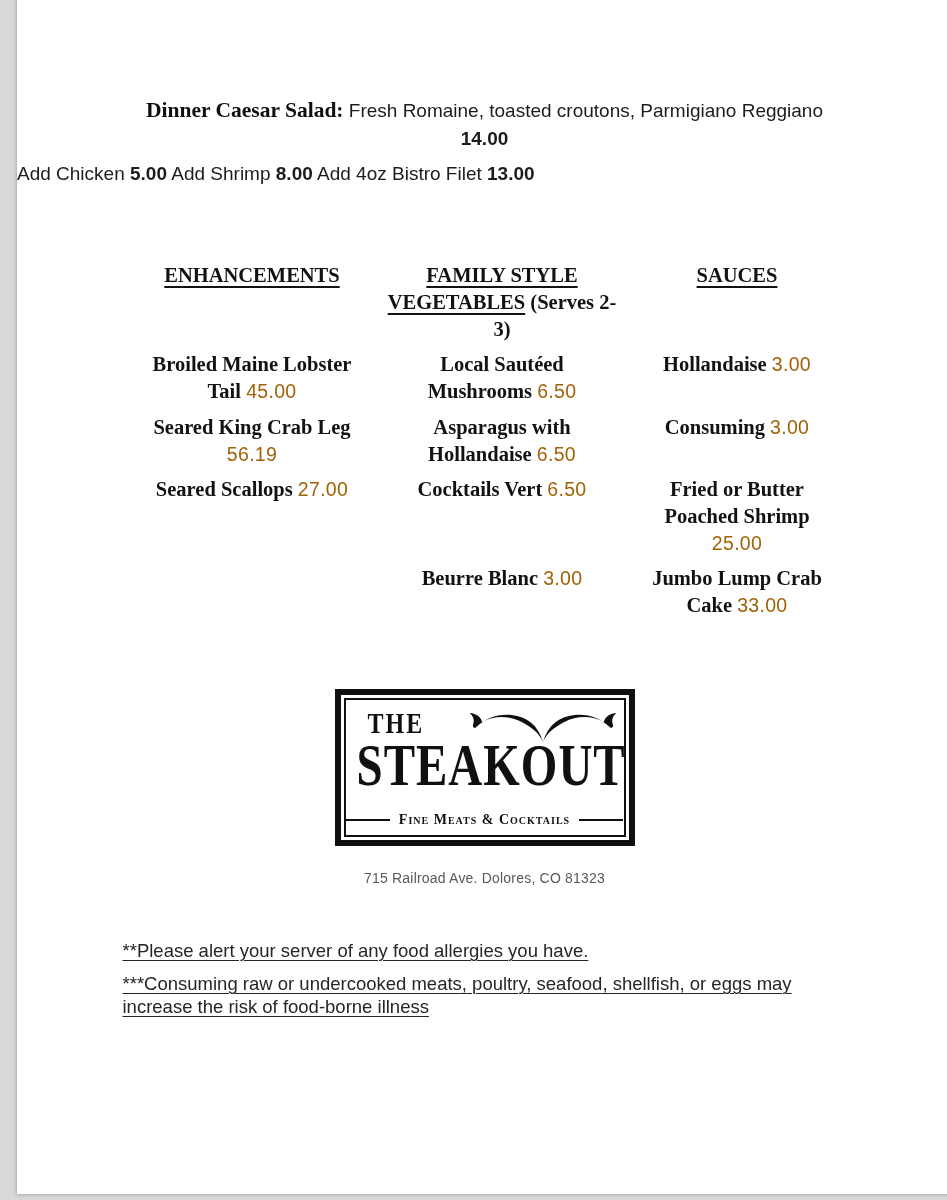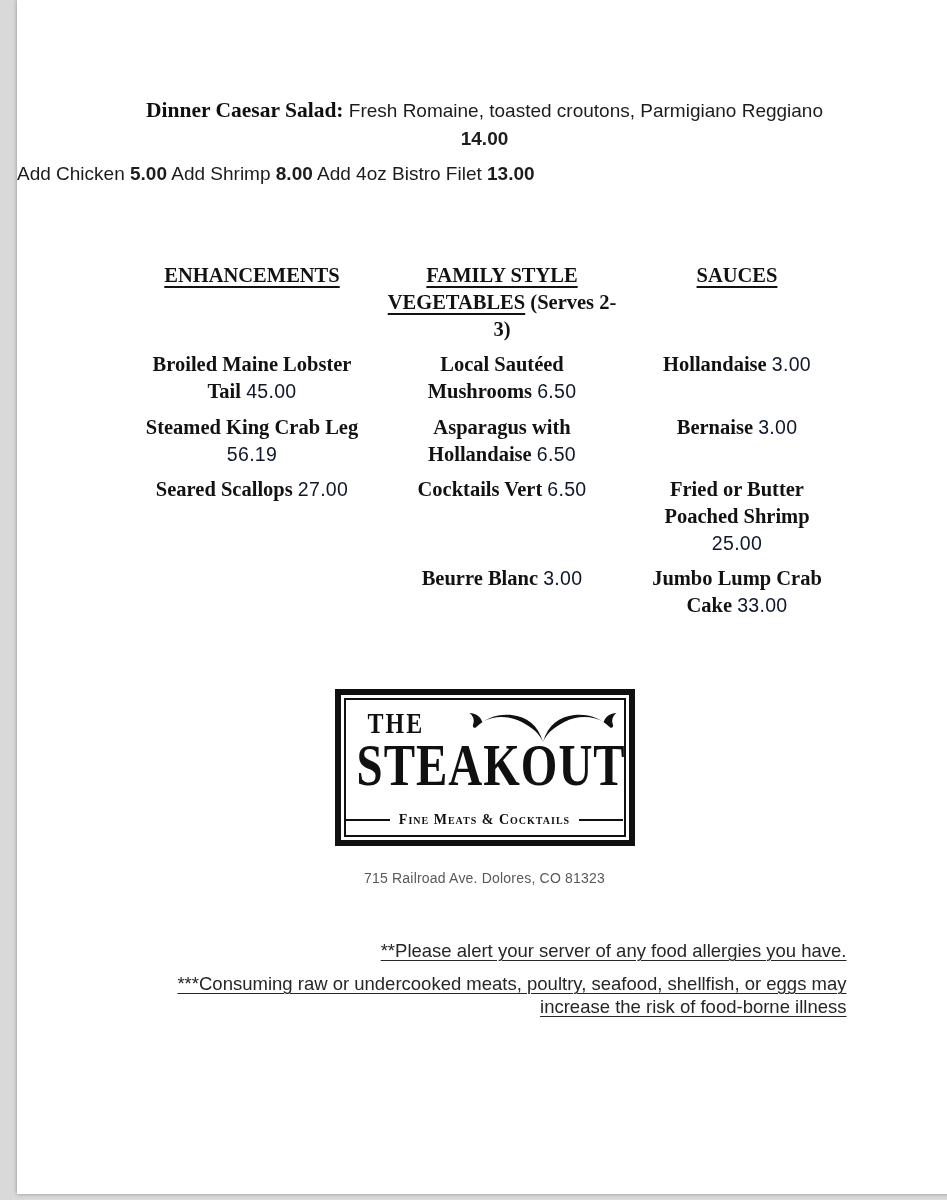--- a/index.html
+++ b/index.html
@@ -19,39 +19,39 @@
 
   
   .menu-grid { display:grid; grid-template-columns:270px 230px 240px; margin:76px 0 0 100px; row-gap:8px; }
   .hdr-cell, .cell { text-align:center; align-self:start;
                      font-family:"Liberation Serif", serif; font-weight:700;
                      font-size:20.5px; line-height:1.32; color:#121212; }
   .cell { padding:0 22px; }
   .u { text-decoration:underline; text-underline-offset:4px; text-decoration-thickness:2px; }
   .iname { font-family:"Liberation Serif", serif; font-weight:700; }
   .iprice { font-family:"Liberation Sans", sans-serif; font-weight:400; font-size:19.5px;
-            color:#0f172a; letter-spacing:.3px; }
+            color:#a16207; letter-spacing:.3px; }
 
   
   .logo-box { width:300px; height:157px; margin:62px auto 0; border:6px solid #101010; padding:3px; background:#fff; }
   .logo-inner { position:relative; width:100%; height:100%; border:2px solid #101010; padding-top:7px; overflow:hidden; }
   .logo-the { font-family:"Liberation Serif", serif; font-weight:700; font-size:24px; line-height:1.1;
               letter-spacing:2px; margin-left:22px; transform:scaleY(1.25); transform-origin:left top; color:#101010; }
   .logo-name { font-family:"Liberation Serif", serif; font-weight:700; font-size:47px; line-height:1;
                letter-spacing:1px; margin-left:11px; margin-top:2px; transform:scaleY(1.28);
                transform-origin:left top; color:#101010; white-space:nowrap; }
   .horns { position:absolute; top:3px; right:5px; width:152px; height:40px; }
   .logo-tag { display:flex; align-items:center; justify-content:flex-start; gap:9px; margin-top:30px; }
   .logo-tag .rule { width:47px; border-top:2px solid #101010; }
   .tag-text { font-family:"Liberation Serif", serif; font-variant:small-caps; font-weight:700;
               font-size:14px; letter-spacing:1px; color:#101010; white-space:nowrap; }
 
   
   .address { text-align:center; margin-top:24px; font-size:14px; color:#595959; letter-spacing:.2px; }
-  .disclaimers { margin:53px auto 0; max-width:724px; text-align:right; font-size:18.5px;
+  .disclaimers { margin:53px auto 0; max-width:724px; text-align:left; font-size:18.5px;
                  color:#262626; line-height:1.25; }
   .disclaimers p { margin-bottom:10px; text-decoration:underline; text-underline-offset:3px;
                    text-decoration-thickness:1.2px; }
 </style>
 </head>
 <body>
 
 <div class="viewport">
   <div class="page">
 
@@ -70,23 +70,23 @@
 
     <div class="menu-grid">
       <div class="hdr-cell"><span class="u">ENHANCEMENTS</span></div>
       <div class="hdr-cell"><span class="u">FAMILY STYLE VEGETABLES</span> <span>(Serves 2-3)</span></div>
       <div class="hdr-cell"><span class="u">SAUCES</span></div>
 
       <div class="cell"><span class="iname">Broiled Maine Lobster Tail</span> <span class="iprice">45.00</span></div>
       <div class="cell"><span class="iname">Local Sautéed Mushrooms</span> <span class="iprice">6.50</span></div>
       <div class="cell"><span class="iname">Hollandaise</span> <span class="iprice">3.00</span></div>
 
-      <div class="cell"><span class="iname">Steamed King Crab Leg</span> <span class="iprice">56.19</span></div>
+      <div class="cell"><span class="iname">Seared King Crab Leg</span> <span class="iprice">56.19</span></div>
       <div class="cell"><span class="iname">Asparagus with Hollandaise</span> <span class="iprice">6.50</span></div>
-      <div class="cell"><span class="iname">Bernaise</span> <span class="iprice">3.00</span></div>
+      <div class="cell"><span class="iname">Consuming</span> <span class="iprice">3.00</span></div>
 
       <div class="cell"><span class="iname">Seared Scallops</span> <span class="iprice">27.00</span></div>
       <div class="cell"><span class="iname">Cocktails Vert</span> <span class="iprice">6.50</span></div>
 
       <div class="cell"><span class="iname">Fried or Butter Poached Shrimp</span> <span class="iprice">25.00</span></div>
       <div class="cell"></div>
       <div class="cell"><span class="iname">Beurre Blanc</span> <span class="iprice">3.00</span></div>
 
       <div class="cell"><span class="iname">Jumbo Lump Crab Cake</span> <span class="iprice">33.00</span></div>
       <div class="cell"></div>

